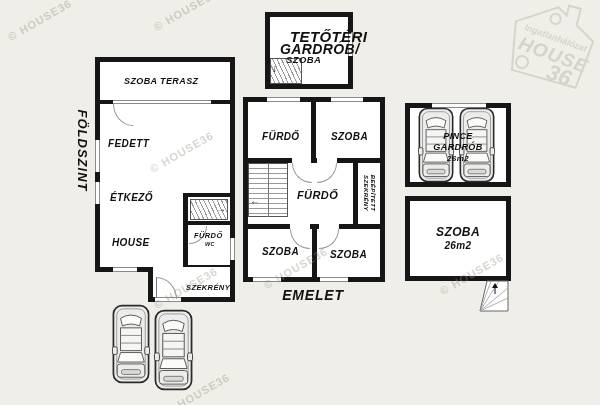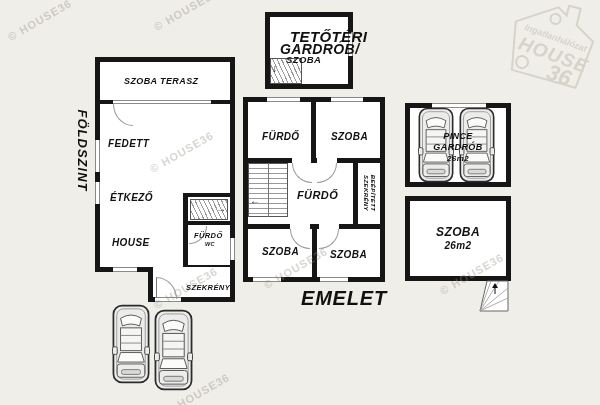--- a/index.html
+++ b/index.html
@@ -124,21 +124,21 @@
   <div class="arc br" style="left:319px;top:229px;width:20px;height:20px"></div>
   <div class="wall" style="left:312px;top:229px;width:5px;height:48px"></div>
   <div class="win" style="left:253px;top:277px;width:28px;height:5px"></div>
   <div class="win" style="left:320px;top:277px;width:28px;height:5px"></div>
 
   <div class="lbl" style="left:262px;top:131px;font-size:10px">FÜRDŐ</div>
   <div class="lbl" style="left:331px;top:131px;font-size:10px">SZOBA</div>
   <div class="lbl" style="left:297px;top:189px;font-size:11px">FÜRDŐ</div>
   <div class="lbl" style="left:262px;top:246px;font-size:10px">SZOBA</div>
   <div class="lbl" style="left:330px;top:249px;font-size:10px">SZOBA</div>
-  <div class="lbl ctr" style="left:301px;top:287px;width:72px;font-size:20px;letter-spacing:.8px">EMELET</div>
+  <div class="lbl ctr" style="left:277px;top:287px;width:72px;font-size:14px;letter-spacing:.8px">EMELET</div>
 
   <div class="box" style="left:405px;top:103px;width:106px;height:84px"></div>
   <div class="win" style="left:432px;top:103px;width:54px;height:5px"></div>
   <svg class="car" style="left:418px;top:107px" width="36" height="76">
       <use href="#car"></use>
     </svg>
   <svg class="car" style="left:459px;top:107px" width="36" height="76">
       <use href="#car"></use>
     </svg>
   <div class="lbl ctr" style="left:420px;top:131px;width:76px;line-height:11px">

